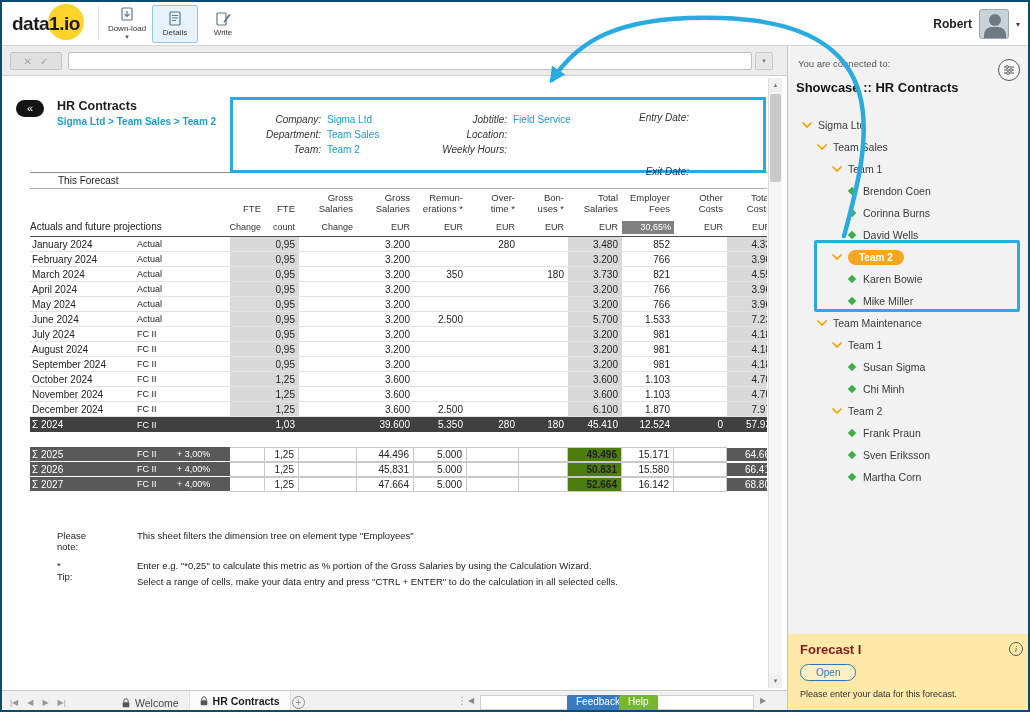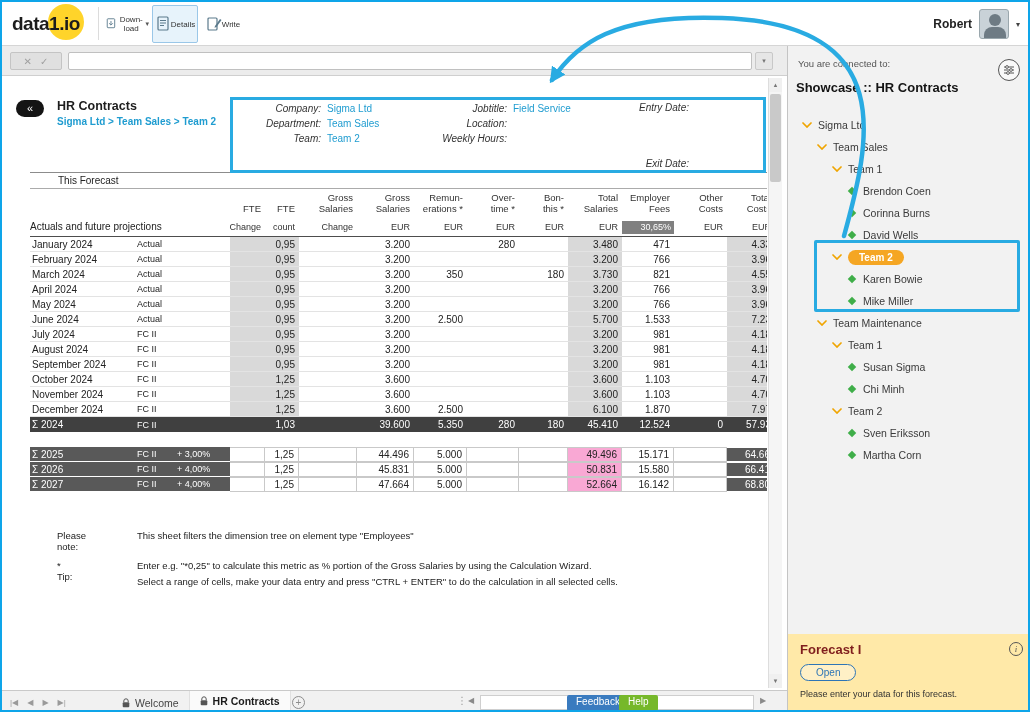--- a/index.html
+++ b/index.html
@@ -1,26 +1,26 @@
 <!DOCTYPE html>
 <html><head>
 <meta charset="utf-8">
 <style>
   * { box-sizing: border-box; margin: 0; padding: 0; }
   html,body { background:#fff; }
   body { font-family: "Liberation Sans", sans-serif; }
-  .app { position:relative; width:1030px; height:712px; background:#fff; border:2px solid #0ea5e9; overflow:hidden; }
+  .app { position:relative; width:1030px; height:712px; background:#fff; border:2px solid #0c4a6e; overflow:hidden; }
 
   
   .topbar { position:absolute; left:0; top:0; width:100%; height:44px; background:#fff; border-bottom:1px solid #d5d5d5; z-index:5; }
   .logo { position:absolute; left:10px; top:5px; width:92px; height:34px; }
   .logo-circle { position:absolute; left:36px; top:-3px; width:36px; height:36px; border-radius:50%; background:#ffd42a; }
   .logo-text { position:relative; font-weight:bold; font-size:19px; line-height:34px; color:#1c1c1c; letter-spacing:-0.5px; }
   .vdiv { position:absolute; top:5px; bottom:5px; width:1px; background:#dcdcdc; }
-  .tb-btn { position:absolute; top:3px; width:46px; height:38px; display:flex; flex-direction:row; align-items:center; justify-content:center; font-size:8px; color:#333; cursor:pointer; border:1px solid transparent; border-radius:2px; text-align:center; }
+  .tb-btn { position:absolute; top:3px; width:46px; height:38px; display:flex; flex-direction:column; align-items:center; justify-content:center; font-size:8px; color:#333; cursor:pointer; border:1px solid transparent; border-radius:2px; text-align:center; }
   .tb-btn svg { margin-bottom:1px; }
   .tb-btn.selected { background:#e7f3fb; border:1px solid #9ac7e8; }
   .tb-caret { font-size:7px; color:#555; }
   .userbox { position:absolute; right:8px; top:6px; height:32px; display:flex; align-items:center; gap:7px; cursor:pointer; }
   .username { font-size:12px; font-weight:bold; color:#222; }
   .avatar { position:relative; width:30px; height:30px; border:1px solid #9aa7ad; border-radius:3px; background:#c9d2d8; overflow:hidden; }
   .avatar:before { content:""; position:absolute; left:9px; top:4px; width:12px; height:12px; border-radius:50%; background:#6e7b84; }
   .avatar:after { content:""; position:absolute; left:4px; top:17px; width:22px; height:14px; border-radius:8px 8px 0 0; background:#6e7b84; }
   .user-caret { font-size:8px; color:#444; }
 
@@ -29,21 +29,21 @@
   .namebox { position:absolute; left:8px; top:6px; width:52px; height:18px; background:#e0e0e0; border:1px solid #c4c4c4; border-radius:2px; color:#a0a0a0; font-size:10px; display:flex; align-items:center; justify-content:center; gap:8px; }
   .fx-input { position:absolute; left:66px; top:6px; width:684px; height:18px; border:1px solid #c0c0c0; border-radius:2px; background:#fff; font-size:10px; padding:0 4px; }
   .fx-caret { position:absolute; left:753px; top:6px; width:18px; height:18px; border:1px solid #c8c8c8; background:#e6e6e6; color:#777; font-size:7px; display:flex; align-items:center; justify-content:center; border-radius:2px; cursor:pointer; }
 
   
   .sheet { position:absolute; left:0; top:74px; width:785px; height:614px; background:#fff; overflow:hidden; }
   .collapse-btn { position:absolute; left:14px; top:24px; width:28px; height:17px; background:#141414; color:#fff; border-radius:9px; font-size:11px; line-height:16px; text-align:center; cursor:pointer; }
   .sheet-title { position:absolute; left:55px; top:23px; font-size:12.5px; font-weight:bold; color:#1d1d1d; }
   .breadcrumb { position:absolute; left:55px; top:40px; font-size:10px; font-weight:bold; color:#1f9cd0; cursor:pointer; }
 
-  .info-box { position:absolute; left:228px; top:21px; width:536px; height:76px; border:3px solid #29abe2; background:#fff; display:flex; padding:1px 0 0 10px; z-index:10; }
+  .info-box { position:absolute; left:228px; top:21px; width:536px; height:76px; border:3px solid #29abe2; background:#fff; display:flex; padding:12px 0 0 10px; z-index:10; }
   .inf-col { display:flex; flex-direction:column; }
   .inf-row { display:flex; height:15px; align-items:center; }
   .inf-label { font-style:italic; font-size:10px; color:#333; text-align:right; }
   .inf-value { font-size:10px; color:#1f9cd0; margin-left:6px; }
   .inf-col0 .inf-label { width:78px; } .inf-col0 .inf-value { width:92px; cursor:pointer; }
   .inf-col1 .inf-label { width:88px; } .inf-col1 .inf-value { width:88px; cursor:pointer; }
   .inf-col2 { margin-left:18px;gap:43px; } .inf-col2 .inf-label { width:70px; }
 
   .this-forecast { position:absolute; left:28px; top:96px; width:737px; border-top:1px solid #8c8c8c; border-bottom:1px solid #ababab; padding:2px 0 2px 28px; font-size:10px; color:#222; }
 
@@ -60,21 +60,21 @@
   .trow.total { height:16px; }
   .cell { font-size:10px; line-height:15px; border-bottom:1px solid #e3e3e3; color:#222; overflow:hidden; white-space:nowrap; }
   .cell.lbl { padding-left:2px; }
   .cell.status { font-size:9px; }
   .cell.extra { font-size:9px; }
   .cell.d { text-align:right; padding-right:4px; cursor:cell; }
   .trow.month .d.c0, .trow.month .d.c1, .trow.month .d.c7, .trow.month .d.c10 { background:#d9d9d9; }
   .trow.total .cell { background:#404040; color:#fff; border-bottom:1px solid #fff; line-height:16px; }
   .trow.sum .lbl, .trow.sum .status, .trow.sum .extra { background:#595959; color:#fff; border-bottom:1px solid #fff; }
   .trow.sum .d { border:1px solid #c9c9c9; border-left:none; line-height:13px; }
-  .trow.sum .d.c7 { background:#f9a8d4; }
+  .trow.sum .d.c7 { background:#4d7c0f;font-weight:bold; }
   .trow.sum .d.c10 { background:#595959; color:#fff; border-color:#fff; }
   .row-gap { height:14px; }
 
   .notes { position:absolute; left:0; top:0; }
   .note-label { position:absolute; left:55px; font-size:9.5px; color:#222; }
   .note-text { position:absolute; left:135px; font-size:9.5px; color:#222; white-space:nowrap; }
   .u { cursor:pointer;margin-top:20px; }
 
   
   .vscroll { position:absolute; left:766px; top:2px; width:14px; height:610px; background:#f5f5f5; border-left:1px solid #ddd; }
@@ -245,21 +245,21 @@
             <div class="hl">erations *</div>
             <div class="hsub">EUR</div>
           </div>
           <div class="hcell">
             <div class="hl">Over-</div>
             <div class="hl">time *</div>
             <div class="hsub">EUR</div>
           </div>
           <div class="hcell">
             <div class="hl">Bon-</div>
-            <div class="hl">this *</div>
+            <div class="hl">uses *</div>
             <div class="hsub">EUR</div>
           </div>
           <div class="hcell">
             <div class="hl">Total</div>
             <div class="hl">Salaries</div>
             <div class="hsub">EUR</div>
           </div>
           <div class="hcell">
             <div class="hl">Employer</div>
             <div class="hl">Fees</div>
@@ -282,21 +282,21 @@
             <div class="cell status">Actual</div>
             <div class="cell extra"></div>
             <div class="cell d c0"></div>
             <div class="cell d c1">0,95</div>
             <div class="cell d c2"></div>
             <div class="cell d c3">3.200</div>
             <div class="cell d c4"></div>
             <div class="cell d c5">280</div>
             <div class="cell d c6"></div>
             <div class="cell d c7">3.480</div>
-            <div class="cell d c8">471</div>
+            <div class="cell d c8">852</div>
             <div class="cell d c9"></div>
             <div class="cell d c10">4.33</div>
           </div>
           <div class="trow month">
             <div class="cell lbl">February 2024</div>
             <div class="cell status">Actual</div>
             <div class="cell extra"></div>
             <div class="cell d c0"></div>
             <div class="cell d c1">0,95</div>
             <div class="cell d c2"></div>
@@ -675,20 +675,24 @@
         <div class="tnode lvl2">
           <span class="chev">
             <svg width="10" height="6" viewBox="0 0 10 6">
               <path d="M1 1 L5 5 L9 1" fill="none" stroke="#f0a500" stroke-width="1.7" stroke-linecap="round"></path>
             </svg>
           </span>
           <span class="tlabel">Team 2</span>
         </div>
         <div class="tnode lvl3">
           <span class="diamond"></span>
+          <span class="tlabel">Frank Praun</span>
+        </div>
+        <div class="tnode lvl3">
+          <span class="diamond"></span>
           <span class="tlabel">Sven Eriksson</span>
         </div>
         <div class="tnode lvl3">
           <span class="diamond"></span>
           <span class="tlabel">Martha Corn</span>
         </div>
       </div>
     <div class="forecast-panel">
       <div class="fc-title">Forecast I</div>
       <div class="fc-info">i</div>

